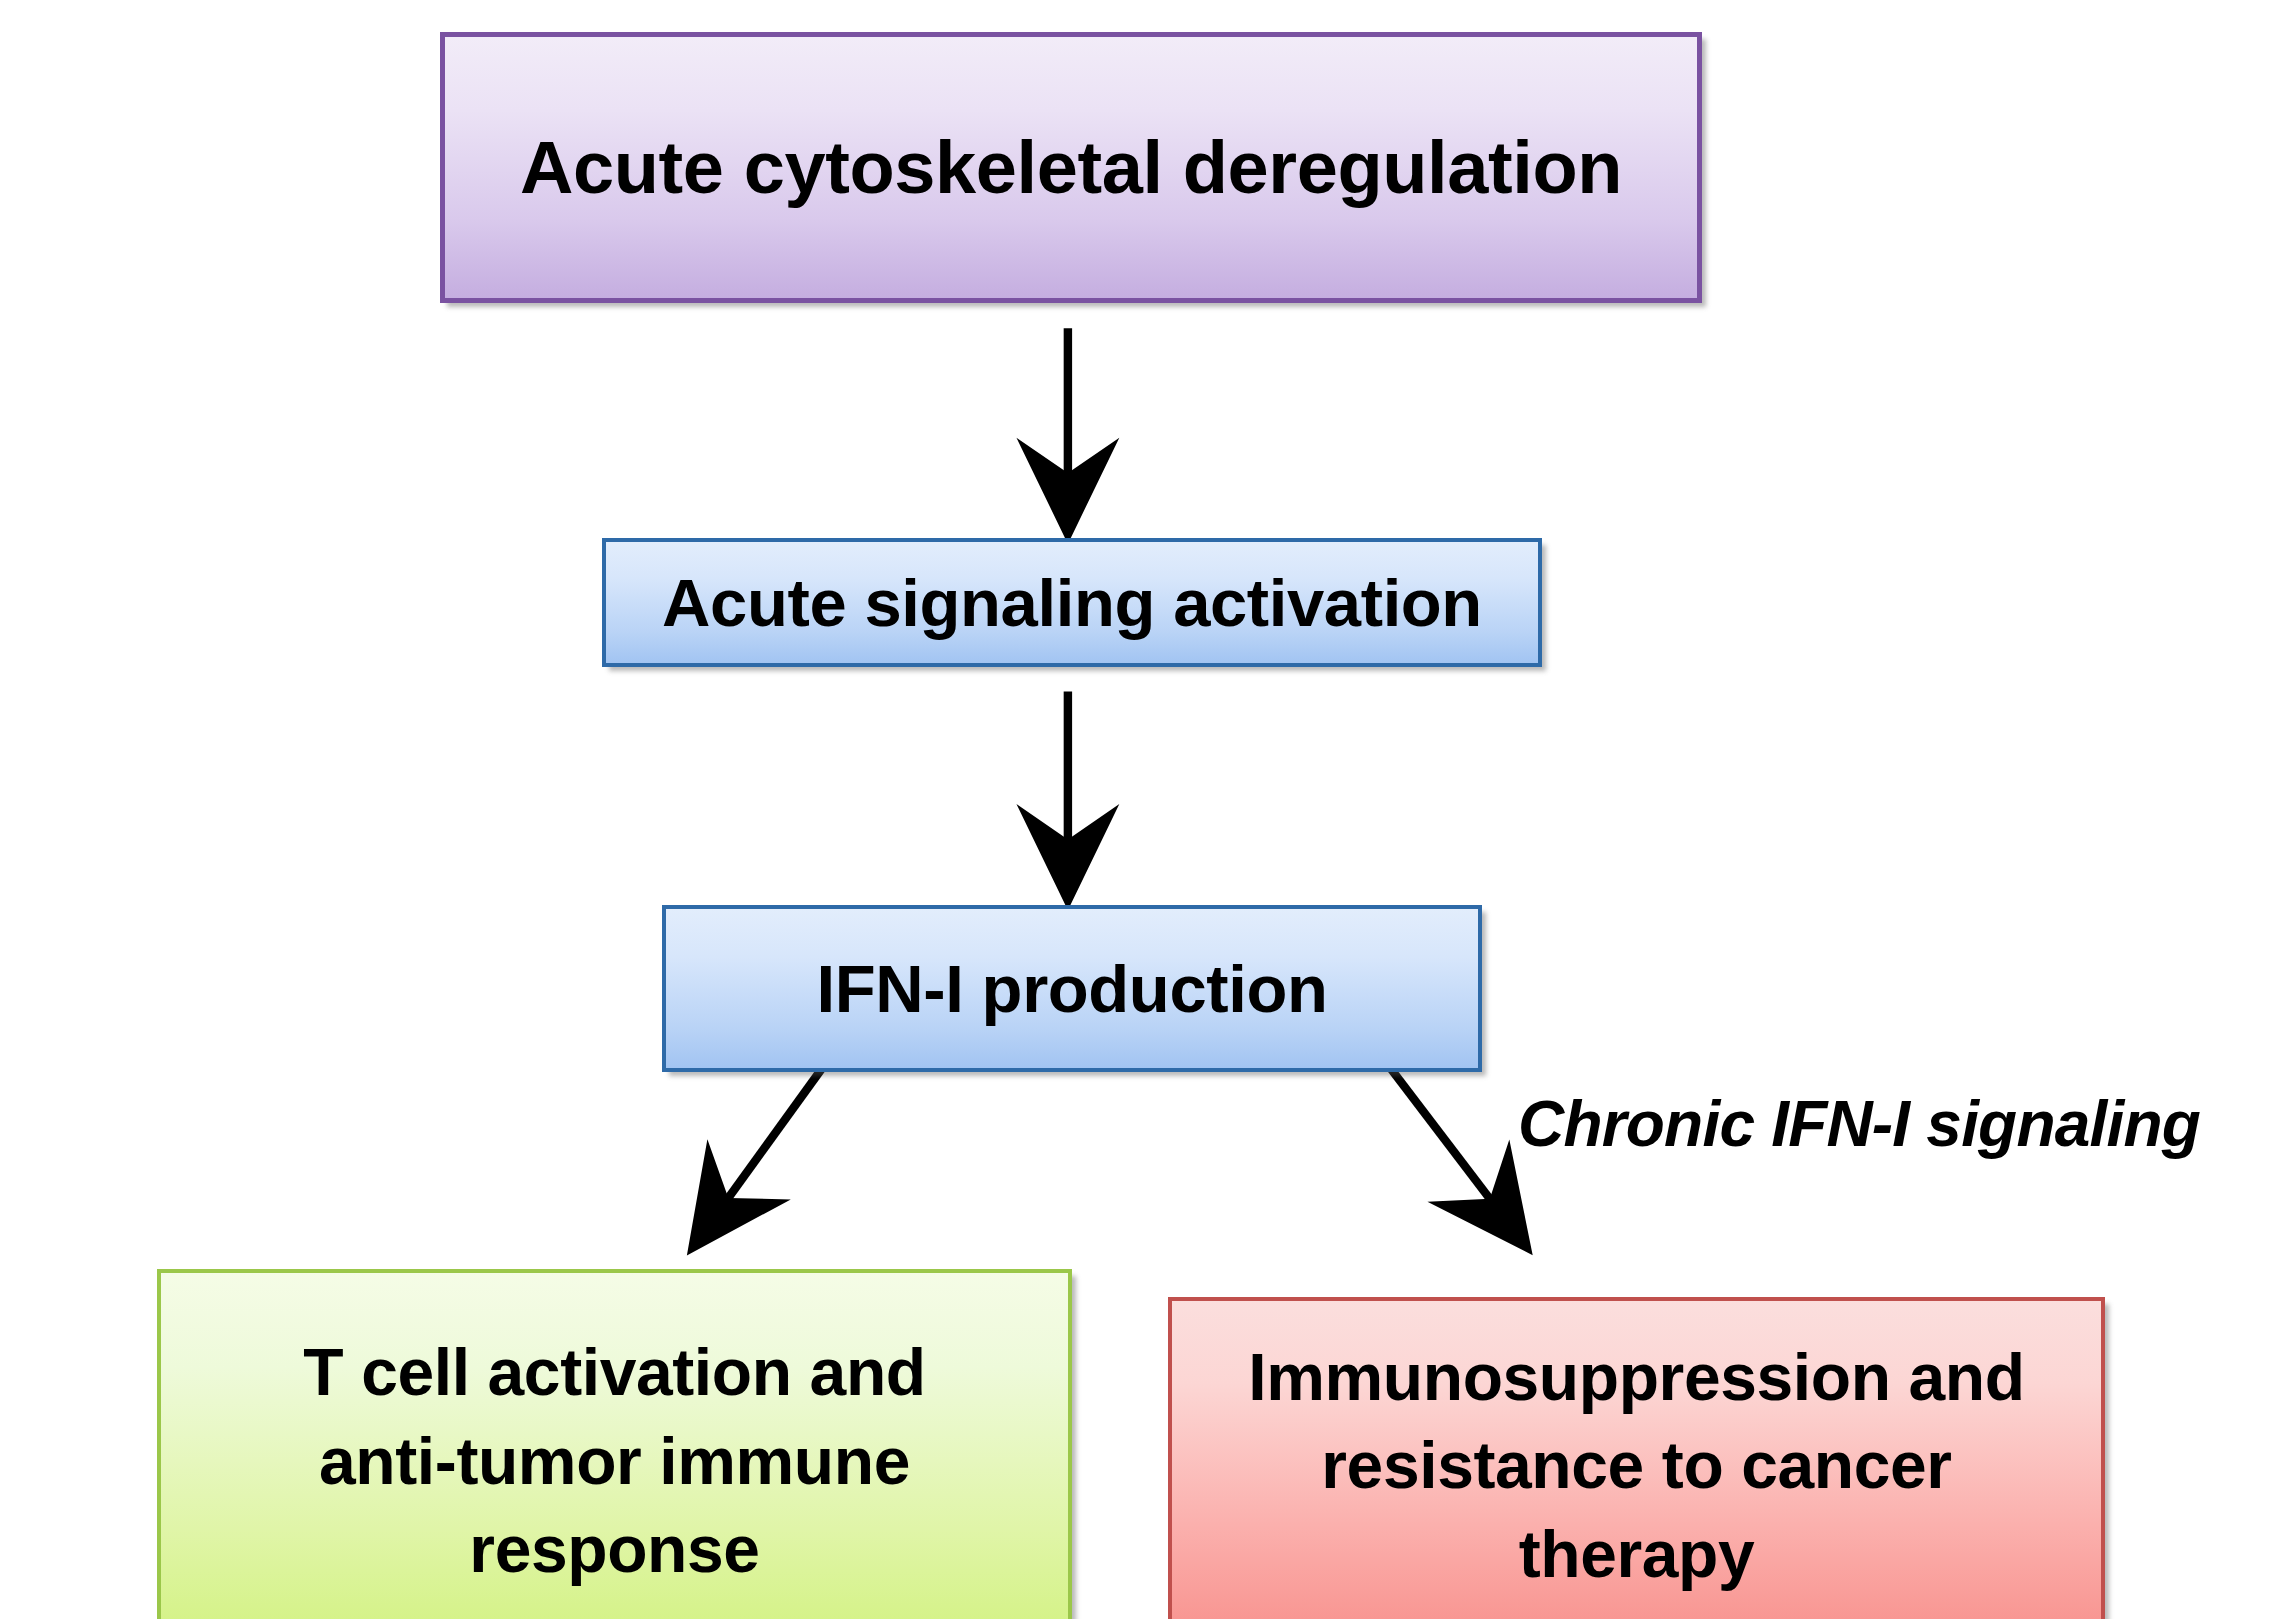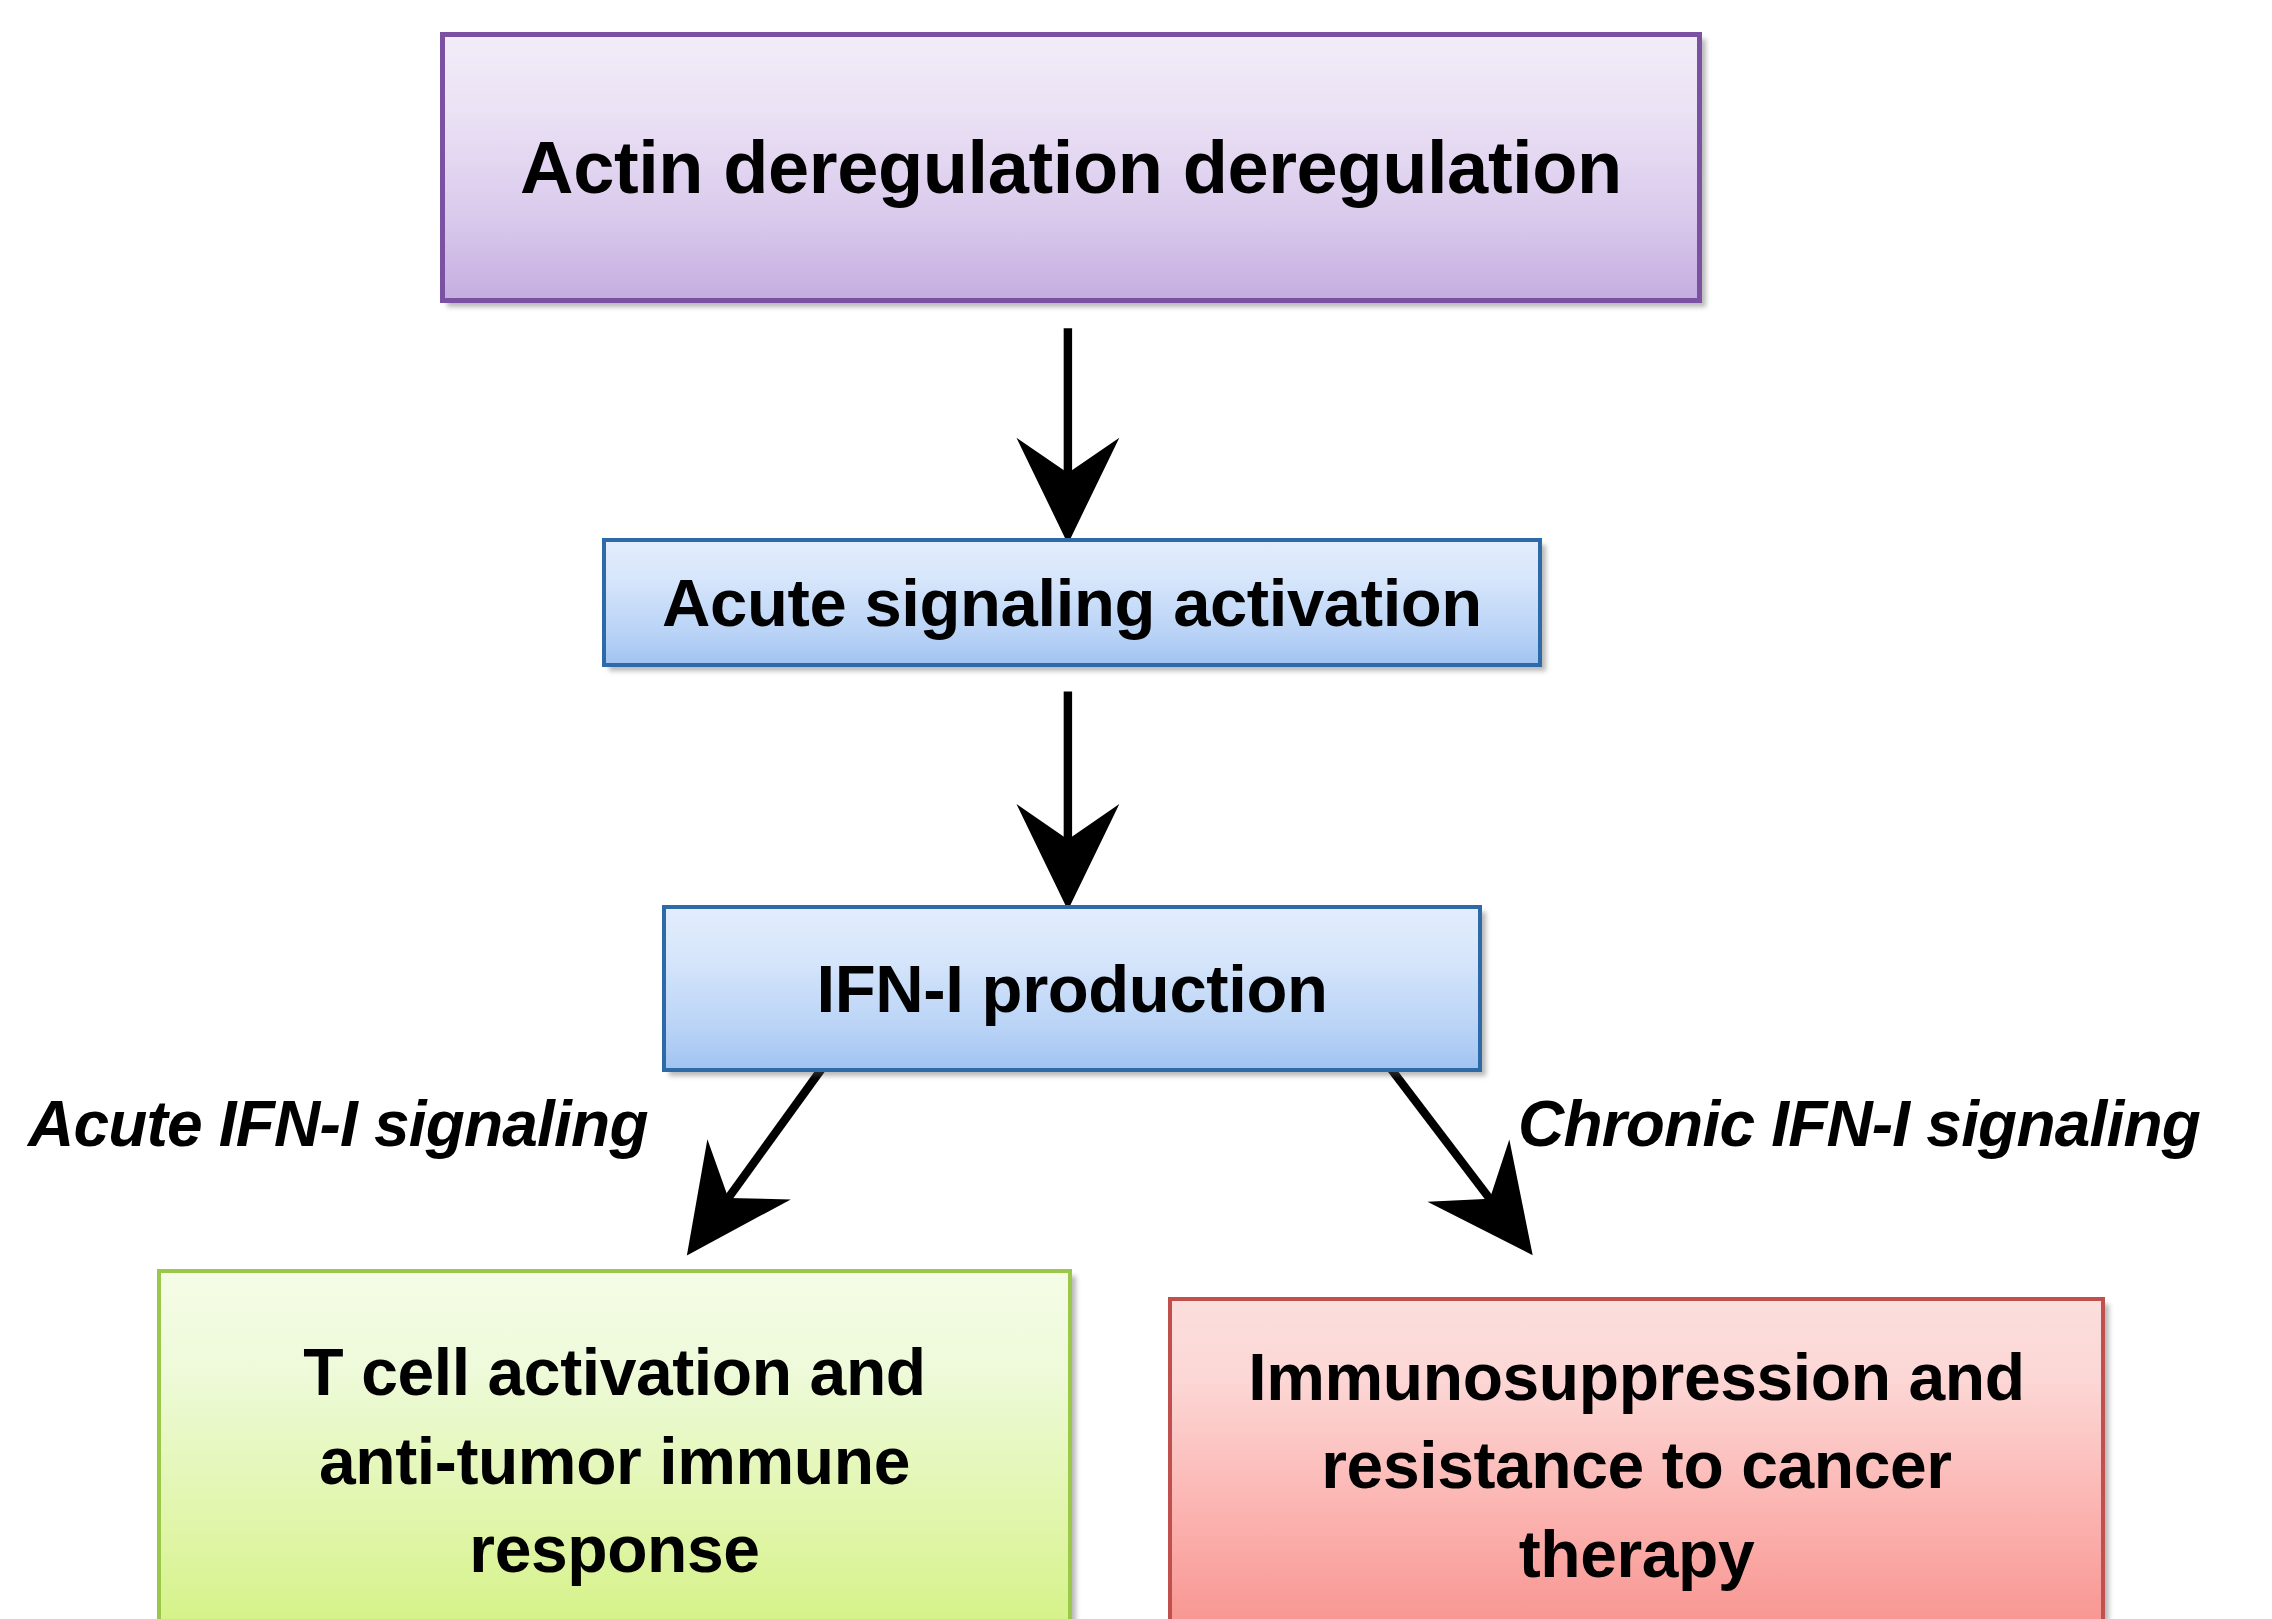--- a/index.html
+++ b/index.html
@@ -141,21 +141,21 @@
     <g>
       <line x1="1095" y1="1362" x2="905" y2="1625" stroke="#000000" stroke-width="11" marker-end="url(#head)"></line>
     </g>
 
     <g>
       <line x1="1790" y1="1362" x2="1990" y2="1625" stroke="#000000" stroke-width="11" marker-end="url(#head)"></line>
     </g>
   </svg>
 
   <div class="node" id="node-actin">
-    <span class="label">Actin deregulation deregulation</span>
+    <span class="label">Acute cytoskeletal deregulation</span>
   </div>
 
   <div class="node" id="node-rlrs">
     <span class="label">Acute signaling activation</span>
   </div>
 
   <div class="node" id="node-ifn">
     <span class="label">IFN-I production</span>
   </div>
 
@@ -168,18 +168,17 @@
   </div>
 
   <div class="node" id="node-immuno">
     <span class="label">
       <span>Immunosuppression and</span><br>
       <span>resistance to cancer</span><br>
       <span>therapy</span>
     </span>
   </div>
 
-  <div class="caption" id="caption-acute">Acute IFN-I signaling</div>
 
   <div class="caption" id="caption-chronic">Chronic IFN-I signaling</div>
 
 </div>
 
 
 </body></html>

